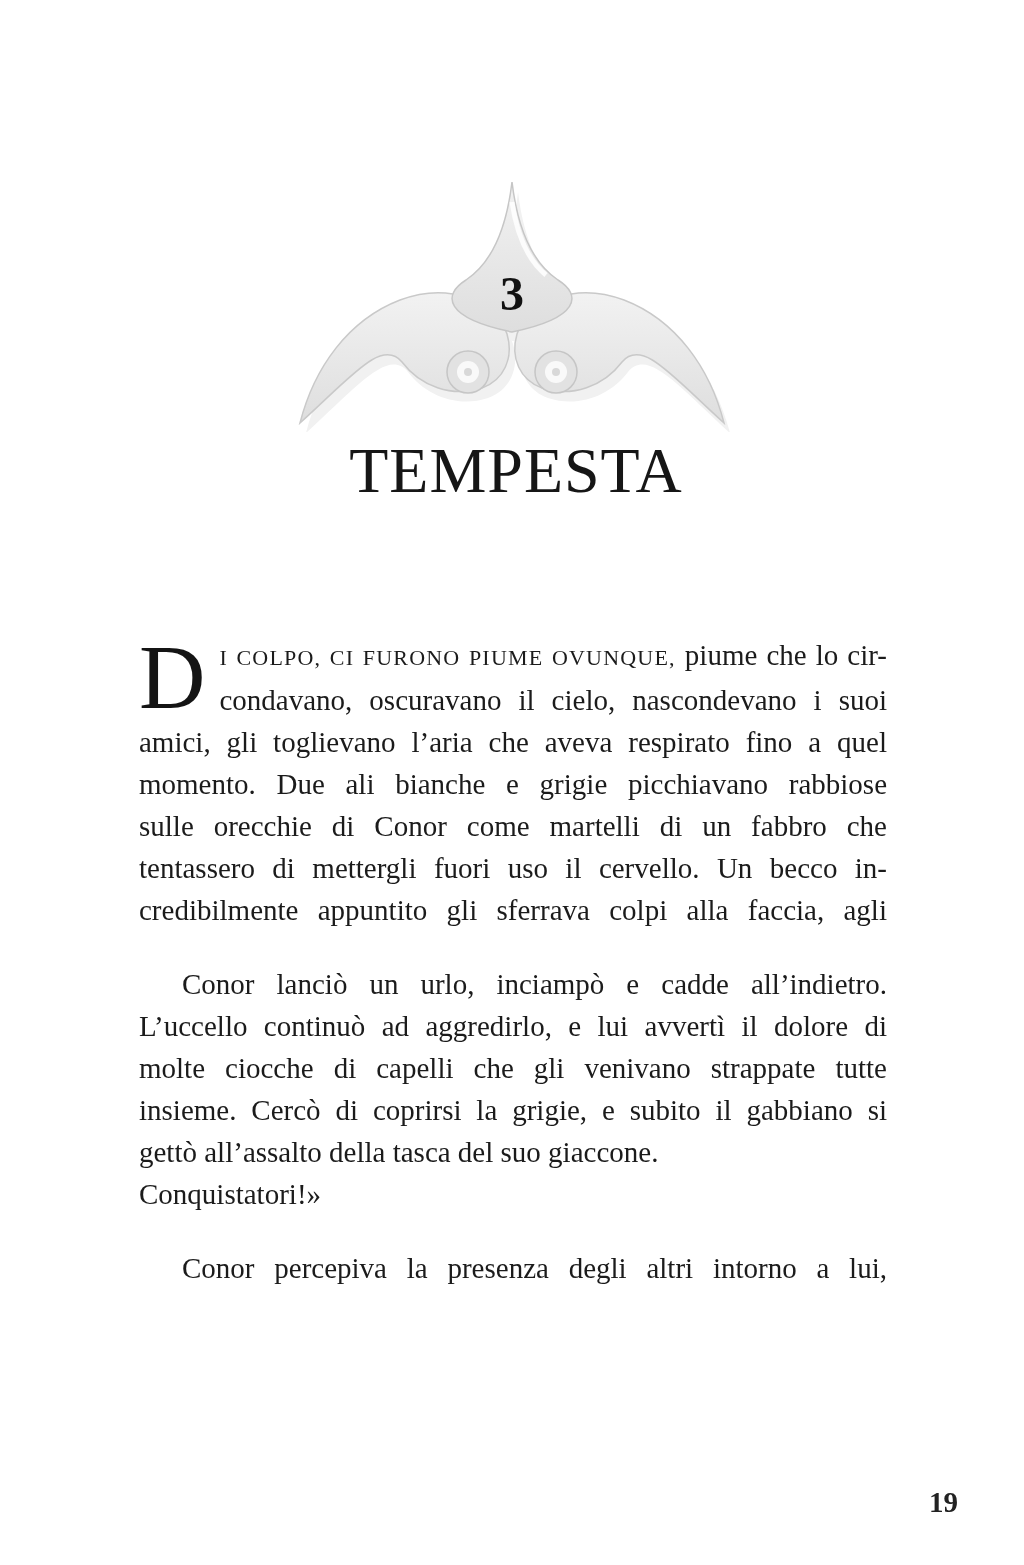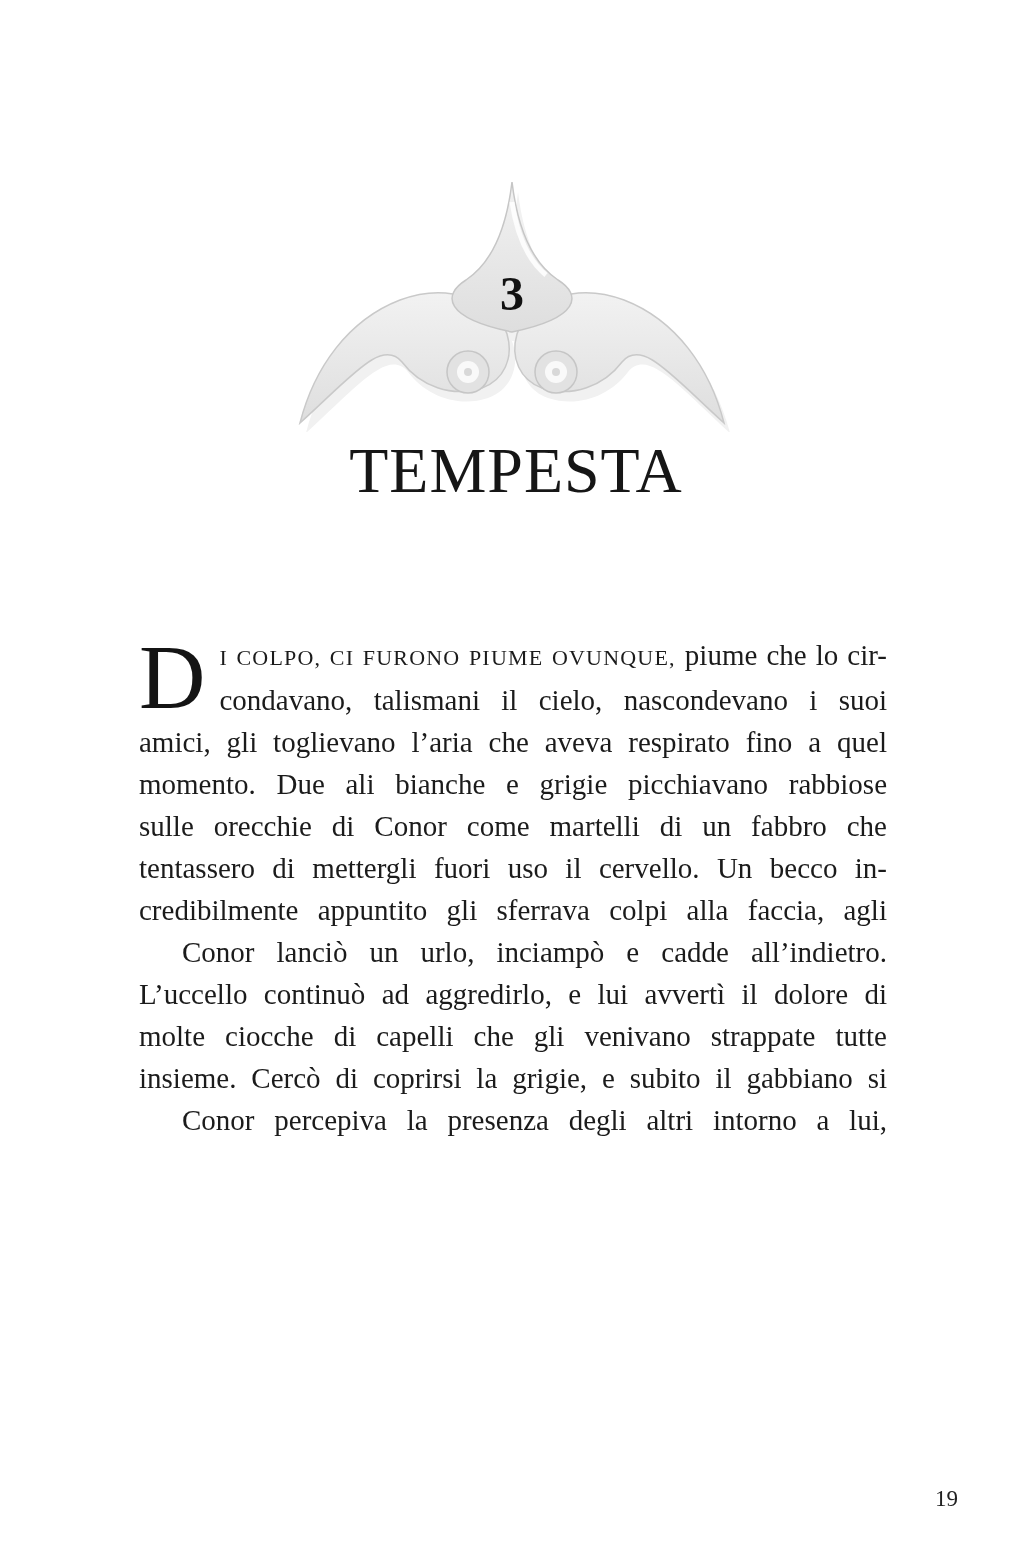--- a/index.html
+++ b/index.html
@@ -49,39 +49,40 @@
     top: 634px;
     left: 139px;
     width: 748px;
     font-size: 29px;
     line-height: 42px;
     color: #1b1b1b;
   }
   .paragraph { margin: 0; }
   .line { text-align: justify; }
   .line.just { text-align-last: justify; }
-  .line.indent { text-indent: 43px; }
+  .line.indent { text-indent: 43px; margin-top: 32px; }
   .dropcap {
     float: left;
     font-size: 92px;
     line-height: 74px;
     padding: 6px 14px 0 0;
     color: #141414;
   }
   .smallcaps {
     font-size: 22px;
     letter-spacing: 1.2px;
     margin-top: 45px;
   }
   .page-number {
     position: absolute;
     top: 1486px;
     right: 66px;
-    font-size: 23px;
+    font-size: 29px;
     color: #222222;
+    font-weight: bold;
   }
 </style>
 </head>
 <body>
 
 <div class="ornament">
   <svg viewBox="0 0 440 256" width="440" height="256" aria-hidden="true">
     <defs>
       <linearGradient id="og" x1="0" y1="0" x2="0" y2="1">
         <stop offset="0" stop-color="#f2f2f2"></stop>
@@ -117,33 +118,35 @@
 </div>
 
 <div class="chapter-number">3</div>
 
 <h1 class="chapter-title" style="margin:4px; font-weight:normal;">TEMPESTA</h1>
 
 <div class="body-text">
     <div class="paragraph">
       <span class="dropcap">D</span>
       <div class="line just"><span class="smallcaps">I COLPO, CI FURONO PIUME OVUNQUE,</span> piume che lo cir-</div>
-      <div class="line just">condavano, talismani il cielo, nascondevano i suoi</div>
+      <div class="line just">condavano, oscuravano il cielo, nascondevano i suoi</div>
       <div class="line just">amici, gli toglievano l’aria che aveva respirato fino a quel</div>
       <div class="line just">momento. Due ali bianche e grigie picchiavano rabbiose</div>
       <div class="line just">sulle orecchie di Conor come martelli di un fabbro che</div>
       <div class="line just">tentassero di mettergli fuori uso il cervello. Un becco in-</div>
       <div class="line just">credibilmente appuntito gli sferrava colpi alla faccia, agli</div>
     </div>
     <div class="paragraph">
       <div class="line just indent">Conor lanciò un urlo, inciampò e cadde all’indietro.</div>
       <div class="line just">L’uccello continuò ad aggredirlo, e lui avvertì il dolore di</div>
       <div class="line just">molte ciocche di capelli che gli venivano strappate tutte</div>
       <div class="line just">insieme. Cercò di coprirsi la grigie, e subito il gabbiano si</div>
+      <div class="line">gettò all’assalto della tasca del suo giaccone.</div>
     </div>
     <div class="paragraph">
+      <div class="line">Conquistatori!»</div>
     </div>
     <div class="paragraph">
       <div class="line just indent">Conor percepiva la presenza degli altri intorno a lui,</div>
     </div>
   </div>
 
 <div class="page-number">19</div>
 
 </body></html>

